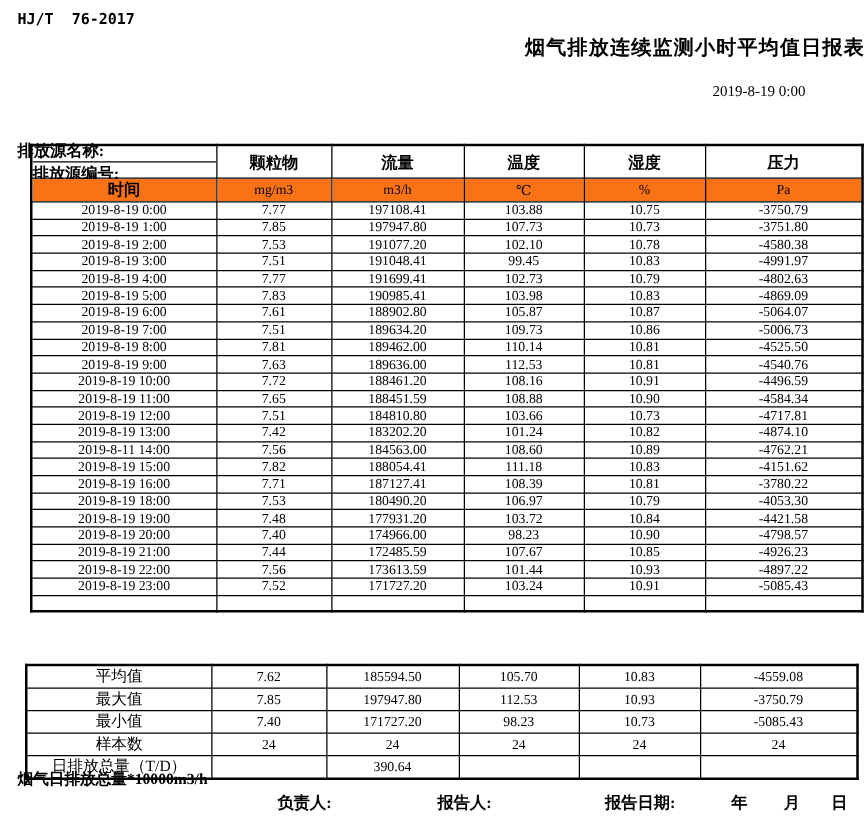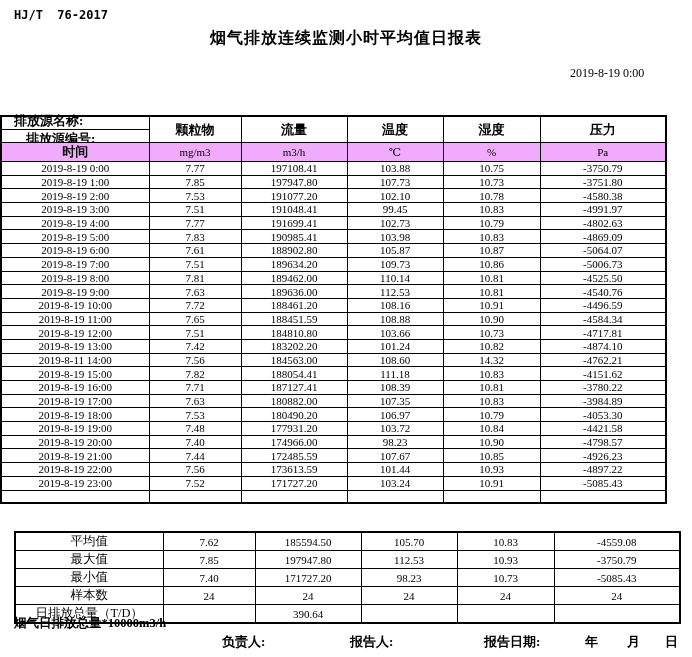--- a/index.html
+++ b/index.html
@@ -12,39 +12,39 @@
   }
   .page { position: relative; width: 692px; height: 657px; }
 
   .doc-standard {
     position: absolute; left: 14px; top: 8px;
     font-size: 12px; font-weight: bold; white-space: pre;
     font-family: "DejaVu Sans Mono", monospace;
   }
   .doc-title {
     position: absolute; left: 0; top: 28px; width: 692px;
-    text-align: center; font-size: 16px; font-weight: bold;
+    text-align: right; font-size: 16px; font-weight: bold;
     letter-spacing: 1px;
   }
   .meta-label { position: absolute; font-size: 13px; font-weight: bold; margin-top: 48px; }
   .meta-name  { left: 14px; top: 64px; }
   .meta-code  { left: 26px; top: 82px; }
   .meta-date  {
     position: absolute; left: 570px; top: 66px;
     font-size: 12px; font-weight: normal;
   }
 
   table {
     border-collapse: collapse;
     table-layout: fixed;
     width: 665px;
     margin-left: 14px;
   }
-  .main-table { margin-top: 115px; margin-top: 0; position: absolute; left: 0; top: 115px; margin-left: 0; }
-  .summary-table { position: absolute; left: 14px; top: 531px; margin-left: 0; }
+  .main-table { margin-top: 115px; margin-top: 0; position: absolute; left: 24px; top: 115px; margin-left: 0; }
+  .summary-table { position: absolute; left: 14px; top: 531px; margin-left: 6px; }
 
   td, th {
     border: 1px solid #000;
     text-align: center;
     vertical-align: middle;
     padding: 0;
     overflow: hidden;
     white-space: nowrap;
   }
   .main-table, .summary-table { border: 2px solid #000; }
@@ -103,21 +103,21 @@
         <td class="corner-cell" data-name="header-corner-cell">
           <div class="corner-top" data-name="corner-divider"></div>
           <div class="corner-bottom"></div>
         </td>
         <th class="pollutant" data-name="column-header-particulate">颗粒物</th>
         <th class="pollutant" data-name="column-header-flow">流量</th>
         <th class="pollutant" data-name="column-header-temperature">温度</th>
         <th class="pollutant" data-name="column-header-humidity">湿度</th>
         <th class="pollutant" data-name="column-header-pressure">压力</th>
       </tr>
-      <tr class="unit-row" data-name="unit-header-row" style="background: #f0abfc;">
+      <tr class="unit-row" data-name="unit-header-row" style="background: #f97316;">
         <td class="time-label" data-name="time-column-label">时间</td>
         <td data-name="unit-particulate">mg/m3</td>
         <td data-name="unit-flow">m3/h</td>
         <td data-name="unit-temperature">℃</td>
         <td data-name="unit-humidity">%</td>
         <td data-name="unit-pressure">Pa</td>
       </tr>
     </thead>
     <tbody data-name="hourly-rows">
 
@@ -231,46 +231,38 @@
           <td data-name="row-value">183202.20</td>
           <td data-name="row-value">101.24</td>
           <td data-name="row-value">10.82</td>
           <td data-name="row-value">-4874.10</td>
         </tr>
         <tr data-name="table-row">
           <td data-name="row-time">2019-8-11 14:00</td>
           <td data-name="row-value">7.56</td>
           <td data-name="row-value">184563.00</td>
           <td data-name="row-value">108.60</td>
-          <td data-name="row-value">14.32</td>
+          <td data-name="row-value">10.89</td>
           <td data-name="row-value">-4762.21</td>
         </tr>
         <tr data-name="table-row">
           <td data-name="row-time">2019-8-19 15:00</td>
           <td data-name="row-value">7.82</td>
           <td data-name="row-value">188054.41</td>
           <td data-name="row-value">111.18</td>
           <td data-name="row-value">10.83</td>
           <td data-name="row-value">-4151.62</td>
         </tr>
         <tr data-name="table-row">
           <td data-name="row-time">2019-8-19 16:00</td>
           <td data-name="row-value">7.71</td>
           <td data-name="row-value">187127.41</td>
           <td data-name="row-value">108.39</td>
           <td data-name="row-value">10.81</td>
           <td data-name="row-value">-3780.22</td>
-        </tr>
-        <tr data-name="table-row">
-          <td data-name="row-time">2019-8-19 17:00</td>
-          <td data-name="row-value">7.63</td>
-          <td data-name="row-value">180882.00</td>
-          <td data-name="row-value">107.35</td>
-          <td data-name="row-value">10.83</td>
-          <td data-name="row-value">-3984.89</td>
         </tr>
         <tr data-name="table-row">
           <td data-name="row-time">2019-8-19 18:00</td>
           <td data-name="row-value">7.53</td>
           <td data-name="row-value">180490.20</td>
           <td data-name="row-value">106.97</td>
           <td data-name="row-value">10.79</td>
           <td data-name="row-value">-4053.30</td>
         </tr>
         <tr data-name="table-row">

